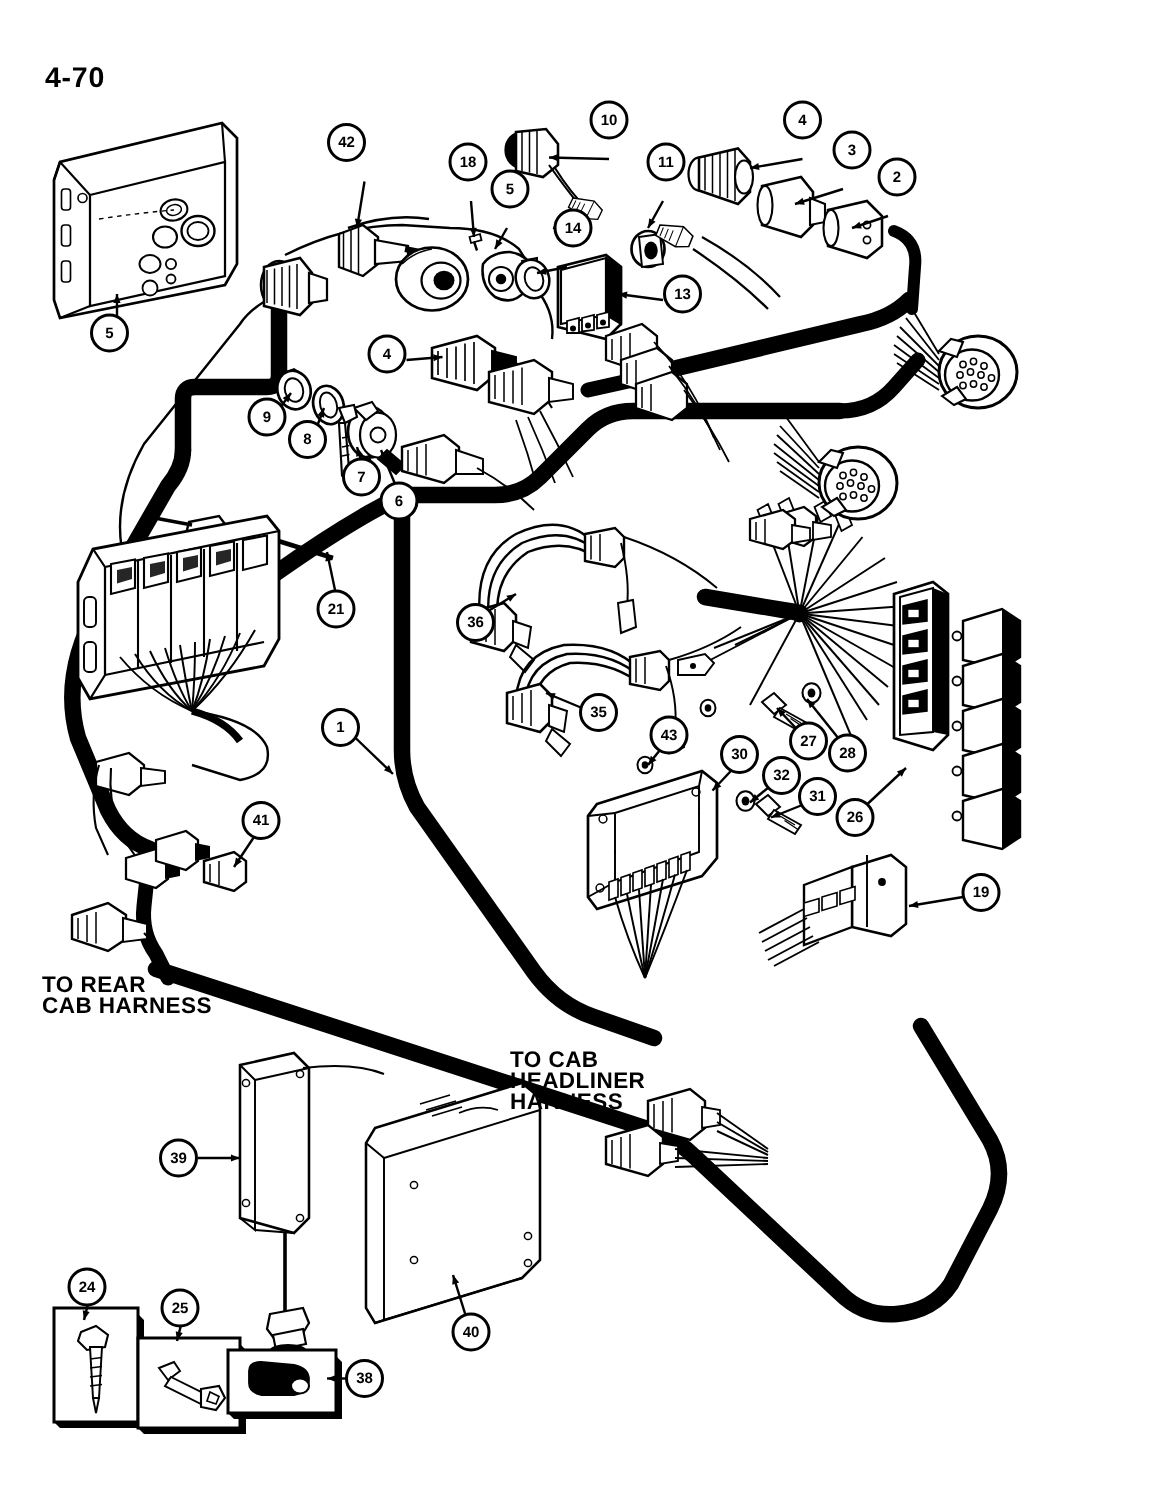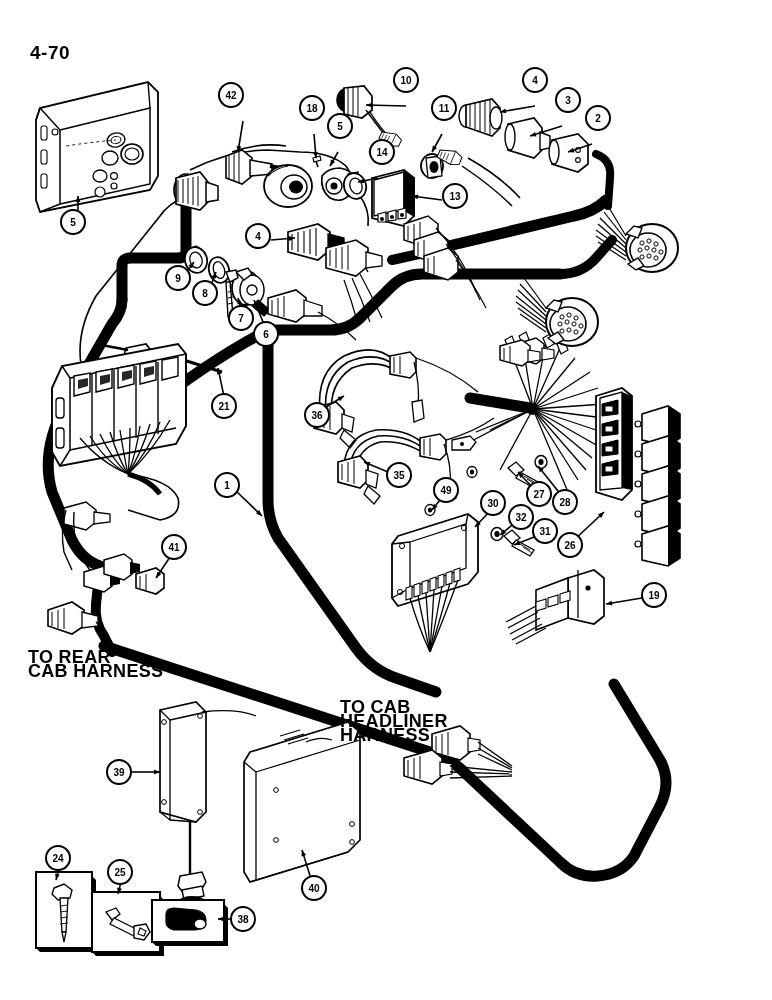--- a/index.html
+++ b/index.html
@@ -1,21 +1,21 @@
 <!DOCTYPE html>
 <html><head>
 <meta charset="utf-8">
 <title>Parts Diagram 4-70</title>
 <style>
   html,body{margin:0;padding:0;background:#fff;}
   body{width:772px;height:1000px;position:relative;overflow:hidden;
        font-family:"Liberation Sans", sans-serif;color:#000;}
   #sheet{position:absolute;left:0;top:0;width:772px;height:1000px;}
   .page-num{position:absolute;left:30px;top:42px;font-size:19px;font-weight:bold;letter-spacing:.5px;}
-  .note{position:absolute;font-size:18px;font-weight:bold;line-height:14px;letter-spacing:.3px;white-space:pre;}
+  .note{position:absolute;font-size:15px;font-weight:bold;line-height:14px;letter-spacing:.3px;white-space:pre;}
   #note-rear{left:28px;top:650px;}
   #note-headliner{left:340px;top:700px;}
   .callout{position:absolute;width:26px;height:26px;border:2.2px solid #000;border-radius:50%;
            background:#fff;display:flex;align-items:center;justify-content:center;
            font-size:10px;font-weight:bold;box-sizing:border-box;z-index:40;}
   svg.art{position:absolute;left:0;top:0;}
   .hv{fill:none;stroke:#000;}
 </style>
 </head>
 <body>
@@ -772,21 +772,21 @@
       <div class="callout" style="left: 60px; top: 209px;">5</div>
       <div class="callout" style="left: 245px; top: 223px;">4</div>
       <div class="callout" style="left: 165px; top: 265px;">9</div>
       <div class="callout" style="left: 192px; top: 280px;">8</div>
       <div class="callout" style="left: 228px; top: 305px;">7</div>
       <div class="callout" style="left: 253px; top: 321px;">6</div>
       <div class="callout" style="left: 211px; top: 393px;">21</div>
       <div class="callout" style="left: 304px; top: 402px;">36</div>
       <div class="callout" style="left: 386px; top: 462px; text-align: center;">35</div>
       <div class="callout" style="left: 214px; top: 472px;">1</div>
-      <div class="callout" style="left: 433px; top: 477px;">49</div>
+      <div class="callout" style="left: 433px; top: 477px;">43</div>
       <div class="callout" style="left: 480px; top: 490px;">30</div>
       <div class="callout" style="left: 526px; top: 481px;">27</div>
       <div class="callout" style="left: 552px; top: 489px;">28</div>
       <div class="callout" style="left: 508px; top: 504px;">32</div>
       <div class="callout" style="left: 532px; top: 518px;">31</div>
       <div class="callout" style="left: 557px; top: 532px;">26</div>
       <div class="callout" style="left: 641px; top: 582px;">19</div>
       <div class="callout" style="left: 161px; top: 534px;">41</div>
       <div class="callout" style="left: 106px; top: 759px;">39</div>
       <div class="callout" style="left: 301px; top: 875px;">40</div>

